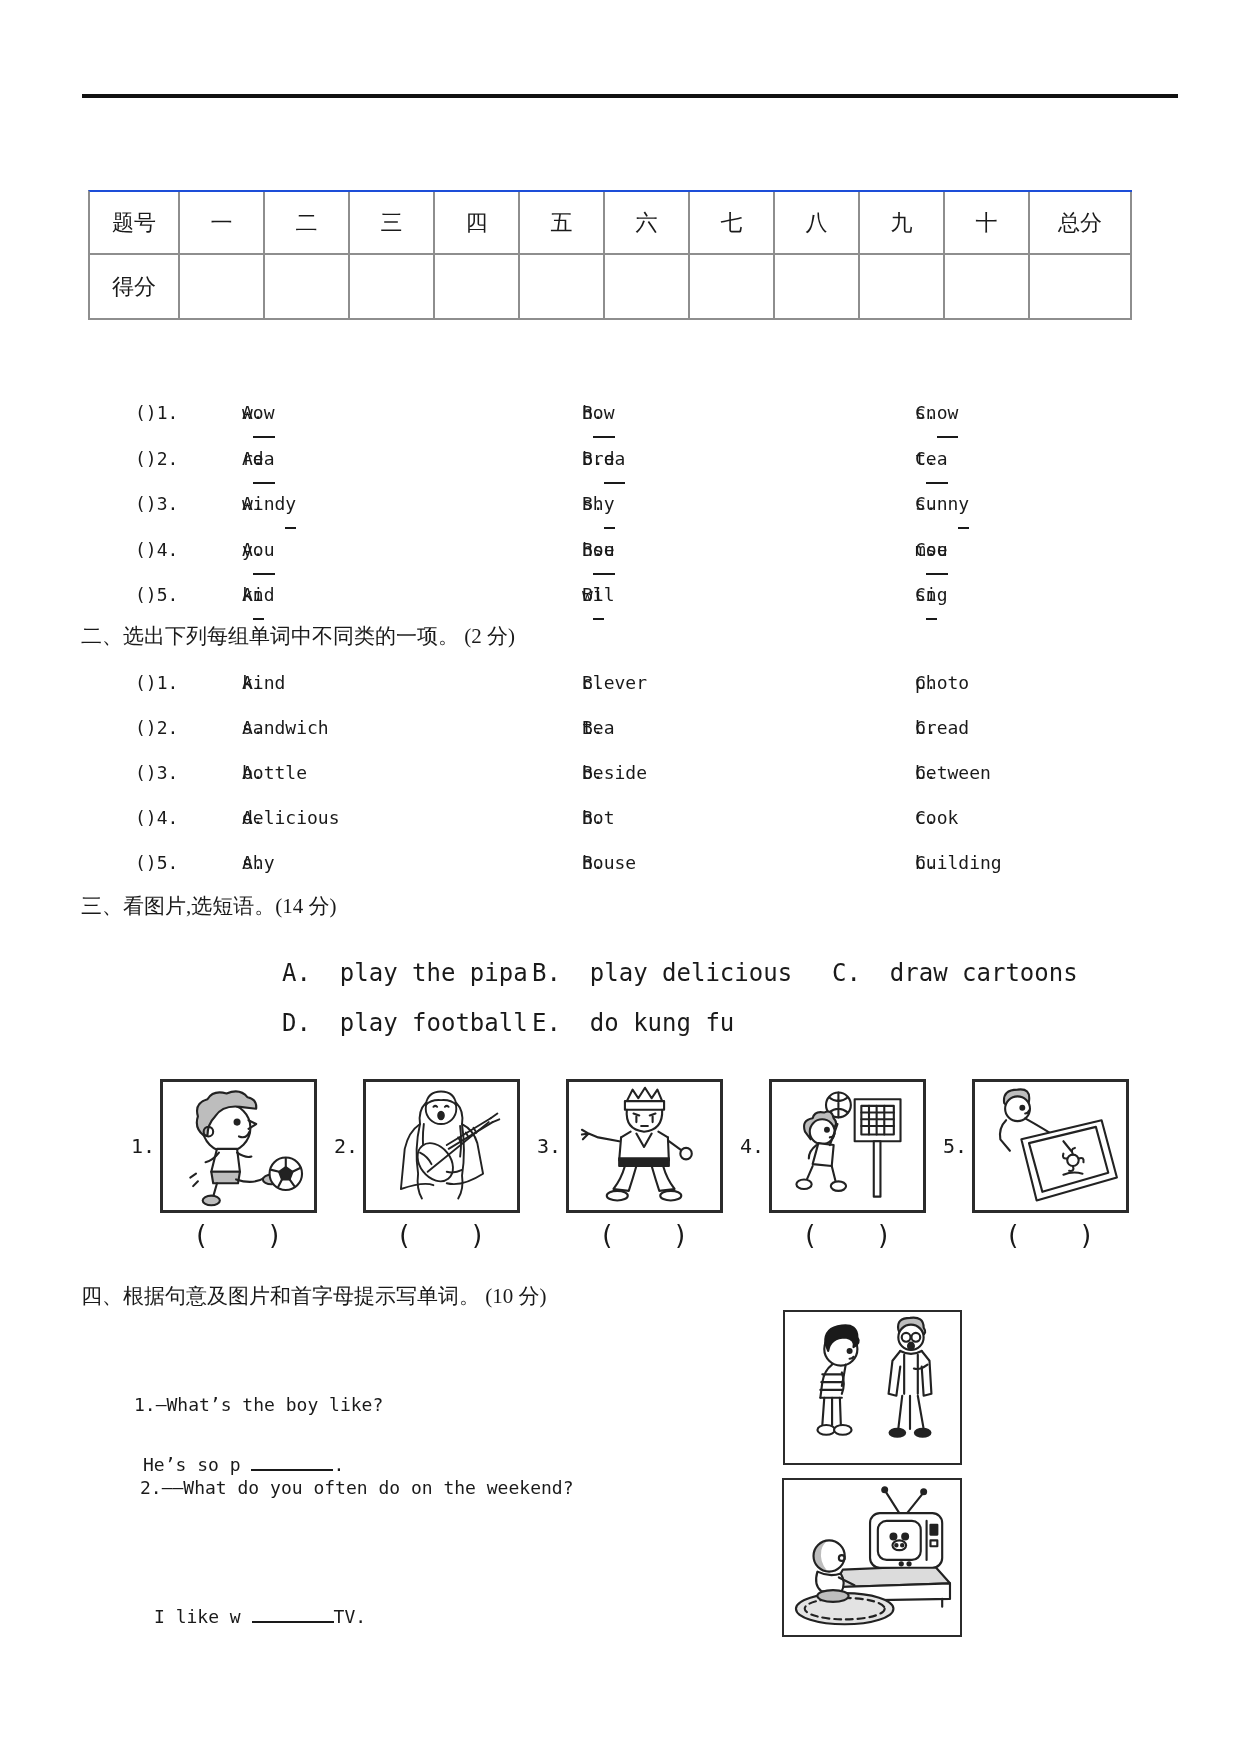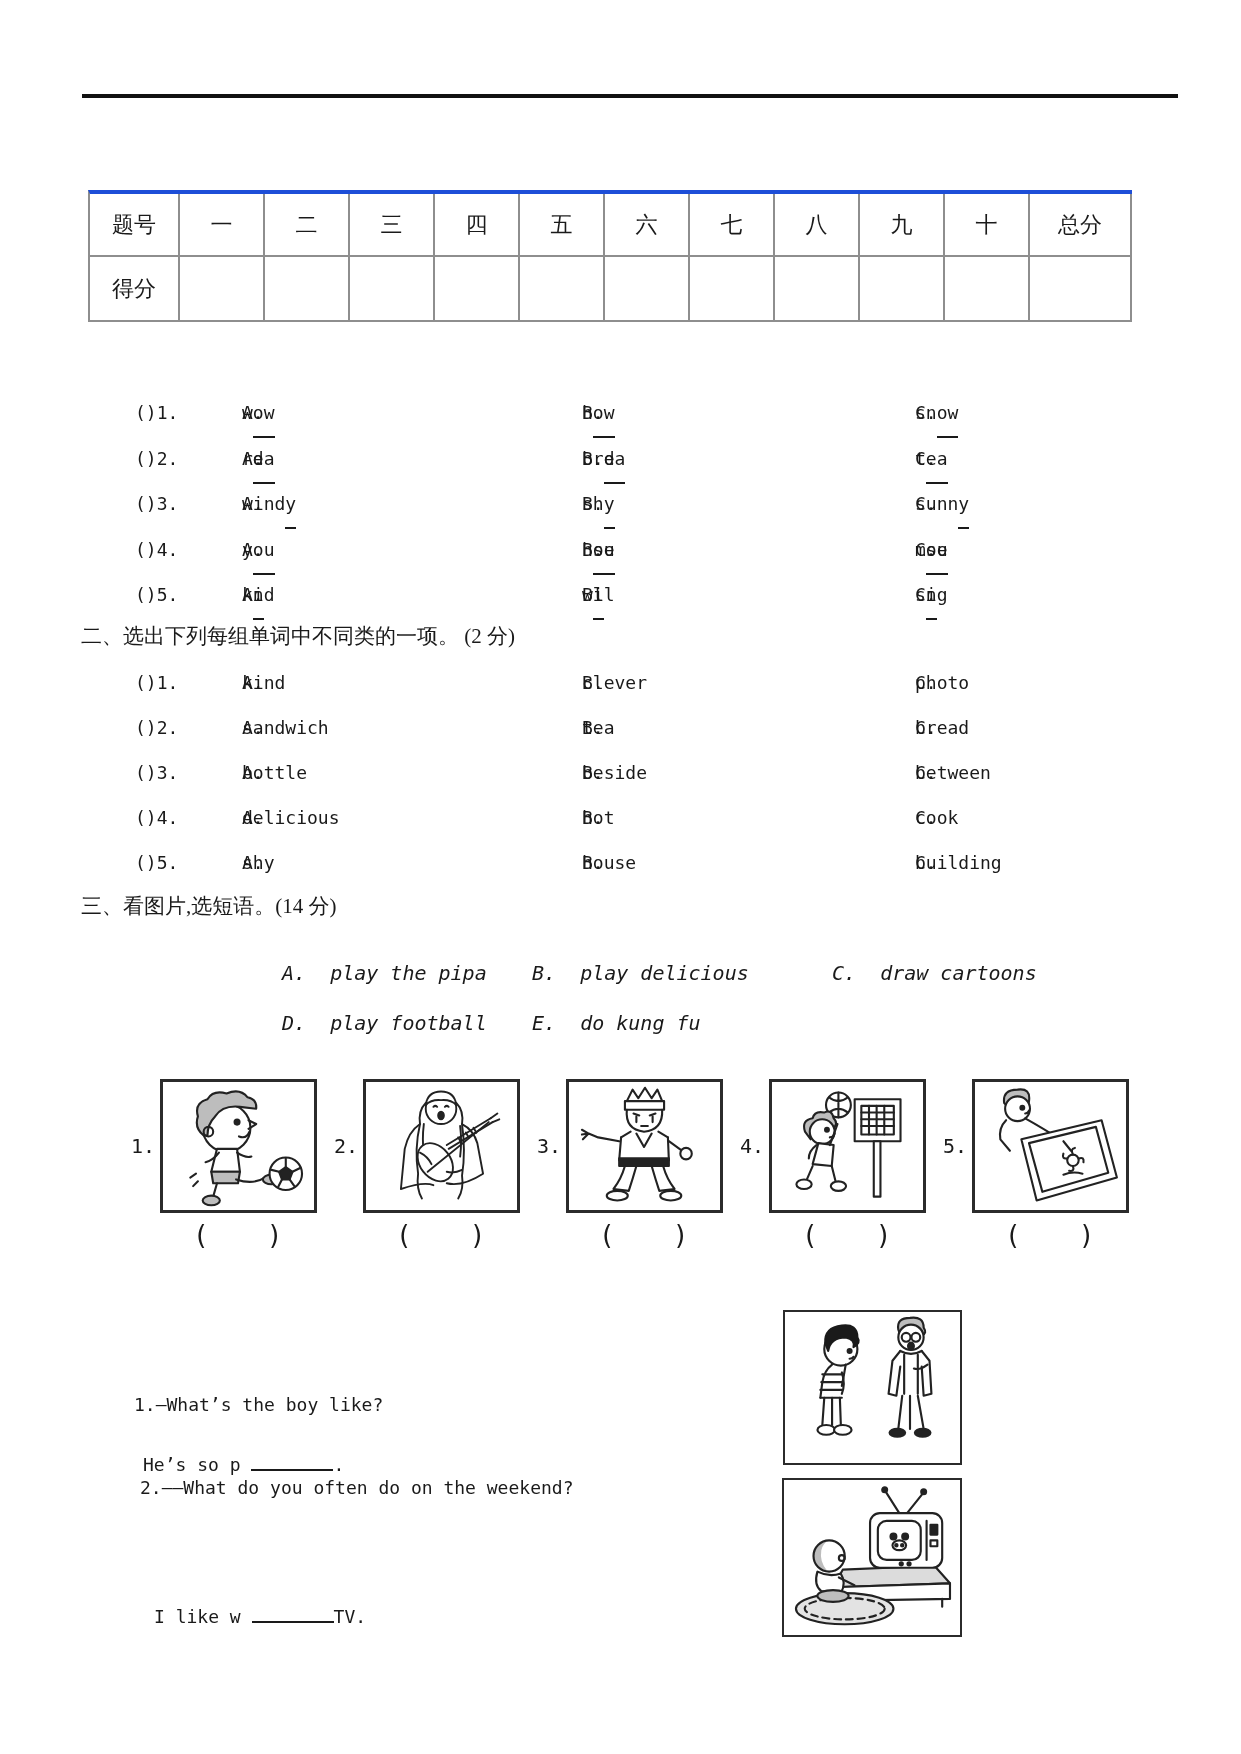--- a/index.html
+++ b/index.html
@@ -5,34 +5,34 @@
   html,body{margin:0;padding:0;background:#fff;}
   .page{position:relative;width:1241px;height:1754px;background:#fff;color:#1a1a1a;
         font-family:"Liberation Serif","DejaVu Serif",serif;overflow:hidden;}
   .mono{font-family:"DejaVu Sans Mono","Liberation Mono",monospace;}
   .top-rule{position:absolute;left:82px;top:94px;width:1096px;height:4px;background:#111;}
   .title{position:absolute;left:0;top:130px;width:1220px;text-align:center;margin:0;
          font-size:40px;font-weight:bold;letter-spacing:2px;}
   
   .score-table{position:absolute;left:88px;top:190px;display:grid;
                grid-template-columns:90px repeat(10,85px) 102px;grid-template-rows:63px 65px;
-               border-top:4px solid #1d4ed8;border-left:2px solid #8e8e8e;}
+               border-top:2px solid #1d4ed8;border-left:2px solid #8e8e8e;}
   .score-cell{border-right:2px solid #8e8e8e;border-bottom:2px solid #8e8e8e;
               display:flex;align-items:center;justify-content:center;
               font-size:22px;background:#fff;}
   
   .s-heading{position:absolute;left:81px;font-size:21px;line-height:24px;white-space:pre;}
   
   .q-row{position:absolute;left:0;width:1241px;height:44px;line-height:44px;font-size:18px;}
   .q-row span{position:absolute;top:0;line-height:44px;}
   .pspacer{display:inline-block;width:46px;}
   .opt-label{display:inline-block;width:39px;}
   .u{border-bottom:2px solid #1a1a1a;padding-bottom:1px;}
   
-  .phrase{position:absolute;font-size:20px;line-height:28px;white-space:pre;font-style:italic;}
+  .phrase{position:absolute;font-size:24px;line-height:28px;white-space:pre;}
   
   .pic-num{position:absolute;font-size:20px;line-height:26px;}
   .pic-box{position:absolute;width:157px;height:134px;border:3px solid #2b2b2b;background:#fff;box-sizing:border-box;}
   .pic-paren{position:absolute;font-size:26px;line-height:34px;}
   .pic-paren .gap{display:inline-block;width:58px;}
   
   .s4-line{position:absolute;font-size:18px;line-height:26px;white-space:pre;}
   .blank{display:inline-block;width:82px;height:16px;border-bottom:2px solid #1a1a1a;vertical-align:baseline;}
   .img-box{position:absolute;border:2px solid #2b2b2b;background:#fff;box-sizing:border-box;}
   svg{display:block;}
@@ -249,20 +249,21 @@
               <path d="M56 64 L126 47 L139 95 L70 115 Z"></path>
               <path d="M92 62 L100 72"></path>
               <circle cx="102" cy="82" r="6"></circle>
               <path d="M102 76 Q99 70 104 69 M108 80 Q114 78 113 84 M102 88 Q104 94 98 93 M96 80 Q90 81 92 75"></path>
               <path d="M92 97 Q102 93 112 96"></path>
             </g>
           </svg></span></div>
       <span class="pic-paren mono" style="left:1005px;top:1218px">(<span class="gap"></span>)</span>
     </div>
 
+  <div class="s-heading" style="top:1284px">四、根据句意及图片和首字母提示写单词。 (10 分)</div>
   <div id="s4-items">
       <div class="s4-line mono" style="left:134px;top:1392px">1.—What’s the boy like?</div>
       <div class="s4-line mono" style="left:143px;top:1452px"><span>He’s so p </span><span class="blank"></span><span>.</span></div>
       <div class="img-box" style="left:783px;top:1310px;width:179px;height:155px"><span><svg width="175" height="151" viewBox="0 0 179 155">
             <g fill="none" stroke="#222" stroke-width="2.2" stroke-linecap="round" stroke-linejoin="round">
               <circle cx="57" cy="38" r="17" fill="#fff"></circle>
               <path d="M41 32 Q40 16 58 14 Q74 12 74 26 Q78 32 70 36 Q72 28 62 26 Q46 26 44 40 Z" fill="#1a1a1a" stroke="#1a1a1a"></path>
               <circle cx="66" cy="40" r="2" fill="#222"></circle>
               <path d="M66 48 Q69 48 70 46"></path>
               <path d="M48 54 Q40 60 38 72 L36 88"></path>

